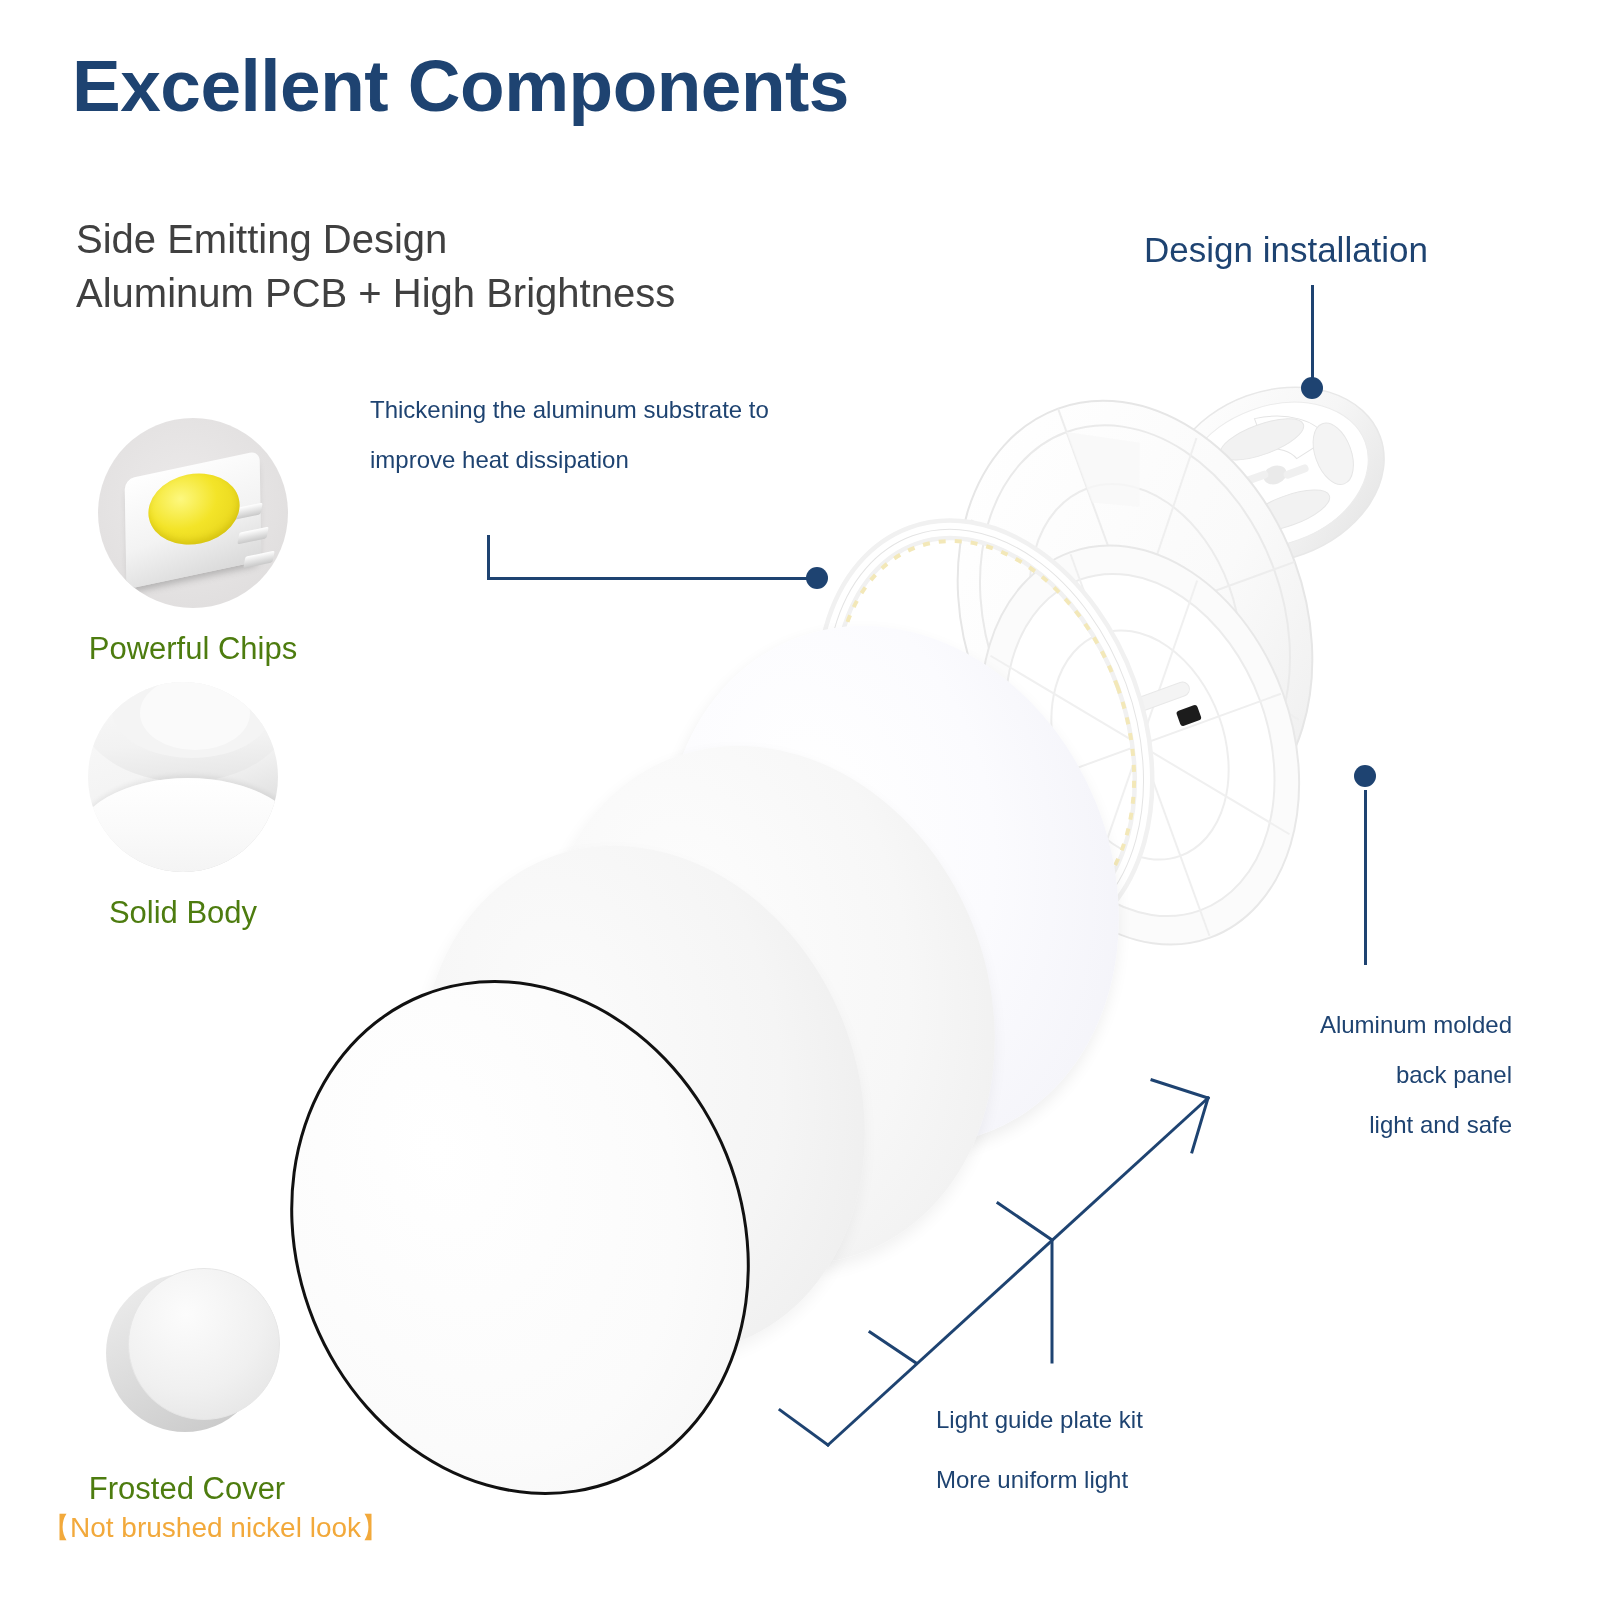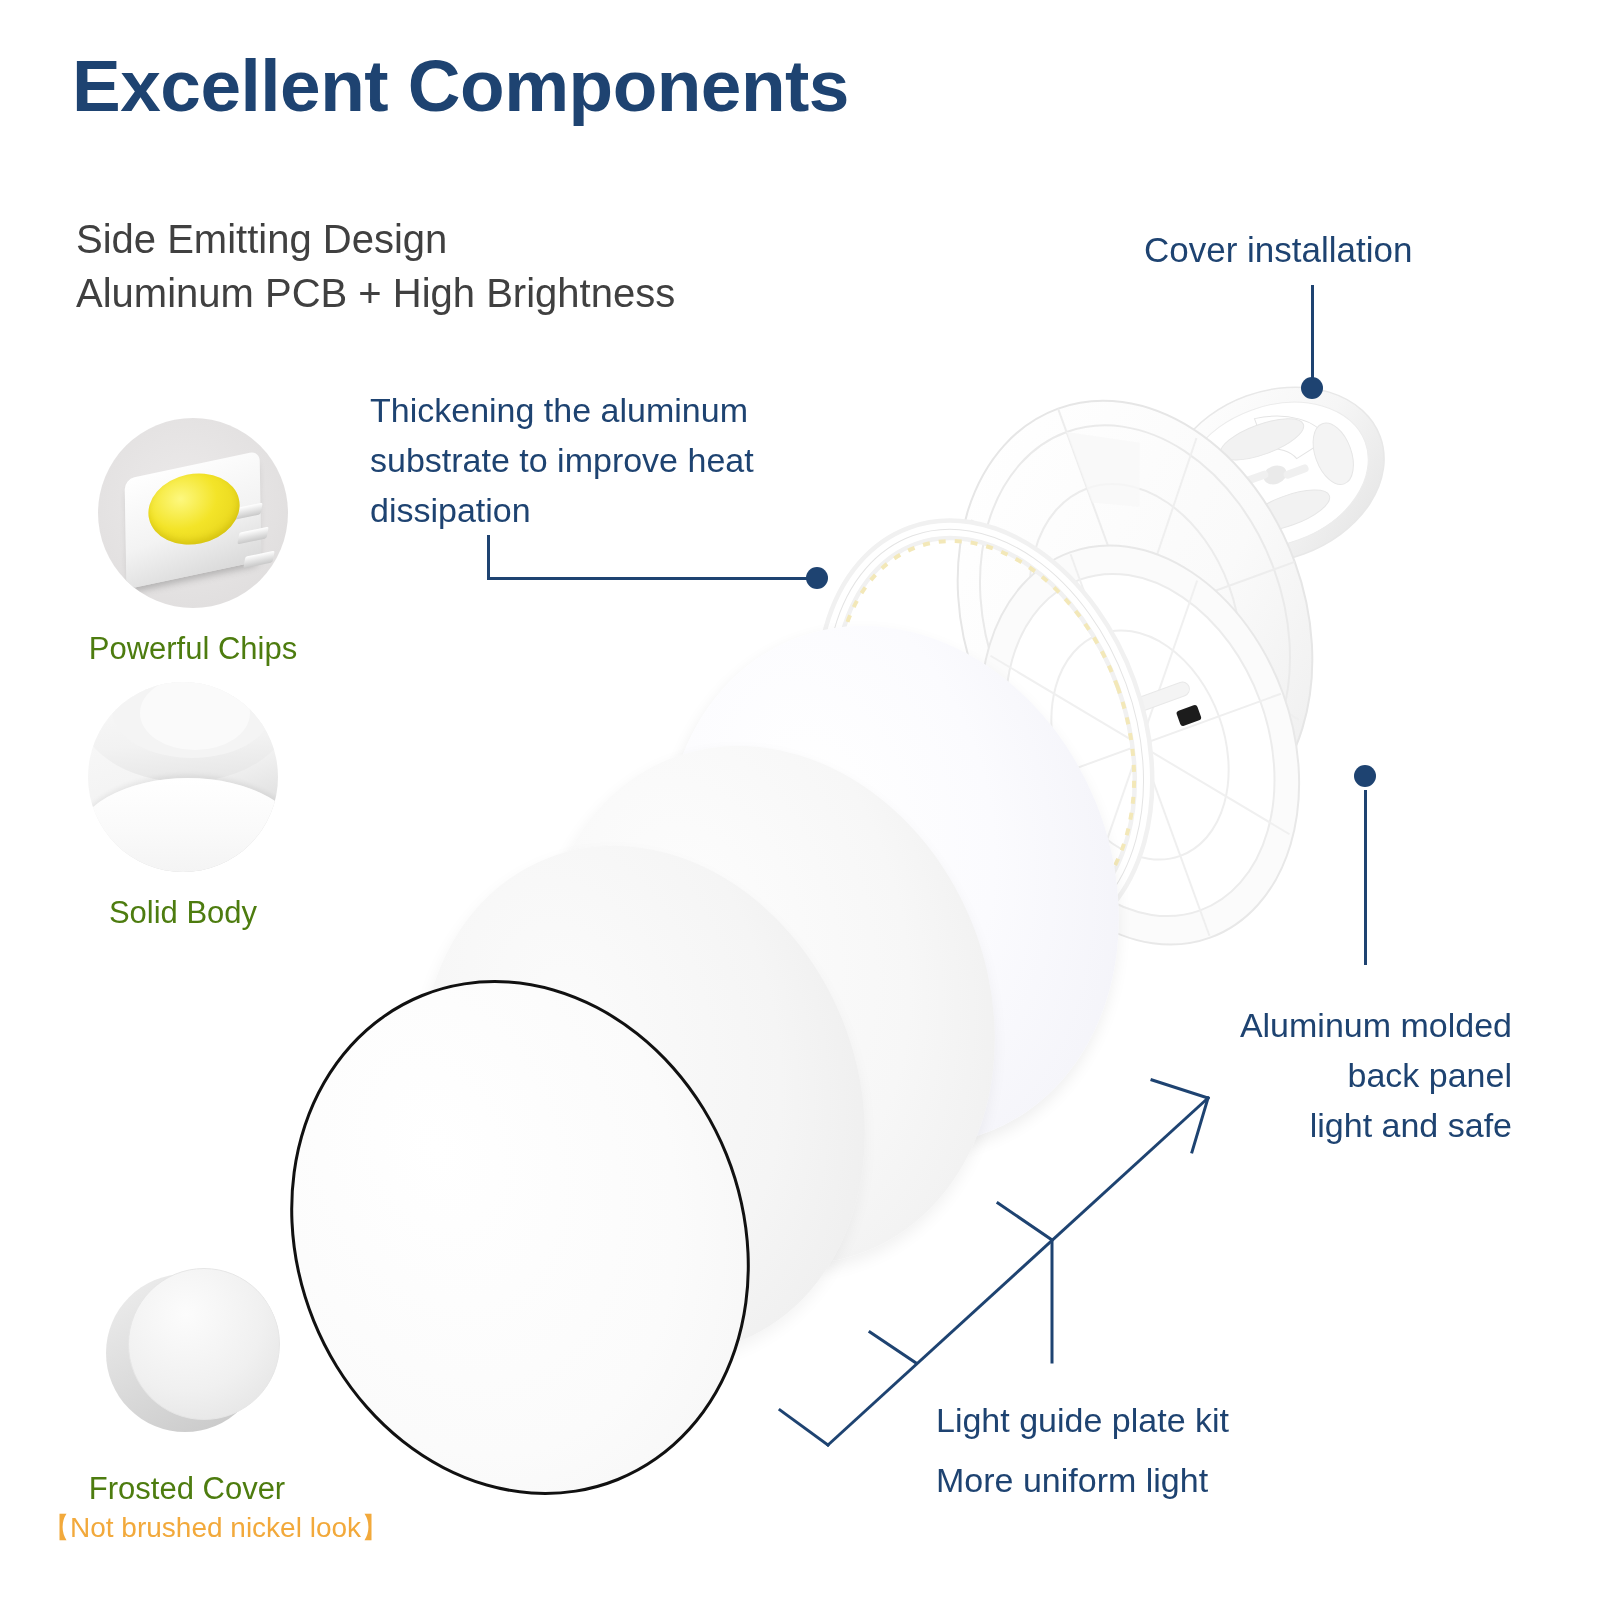--- a/index.html
+++ b/index.html
@@ -133,21 +133,21 @@
     width: 150px; height: 150px;
     border-radius: 50%;
     background: radial-gradient(circle at 38% 30%, #fcfcfc 0%, #f0f0f0 55%, #e0e0e0 100%);
     border: 1px solid #e6e6e6;
   }
 
   
   .callout {
     position: absolute;
     color: #1e4371;
-    font-size: 34px;
+    font-size: 24px;
     line-height: 50px;
     white-space: pre-line;
   }
   .callout-rotary { left: 1144px; top: 225px; font-size: 35px; }
   .callout-thicken { left: 370px; top: 385px; width: 440px; }
   .callout-injection { left: 1162px; top: 1000px; width: 350px; text-align: right; }
   .callout-lgp { left: 936px; top: 1390px; line-height: 60px; }
 
   
   .leader { position: absolute; background: #1e4371; }
@@ -357,21 +357,21 @@
       <line x1="312" y1="200" x2="258" y2="163"></line>
 
       <line x1="176" y1="323" x2="130" y2="292"></line>
 
       <line x1="88" y1="405" x2="40" y2="370"></line>
 
       <line x1="312" y1="200" x2="312" y2="322"></line>
     </g>
   </svg>
 
-  <div class="callout callout-rotary">Cover installation</div>
+  <div class="callout callout-rotary">Design installation</div>
   <div class="callout callout-thicken">Thickening the aluminum substrate to improve heat dissipation</div>
   <div class="callout callout-injection">Aluminum molded
 back panel
 light and safe</div>
   <div class="callout callout-lgp">Light guide plate kit
 More uniform light</div>
 
 </div>
 
 </body></html>

